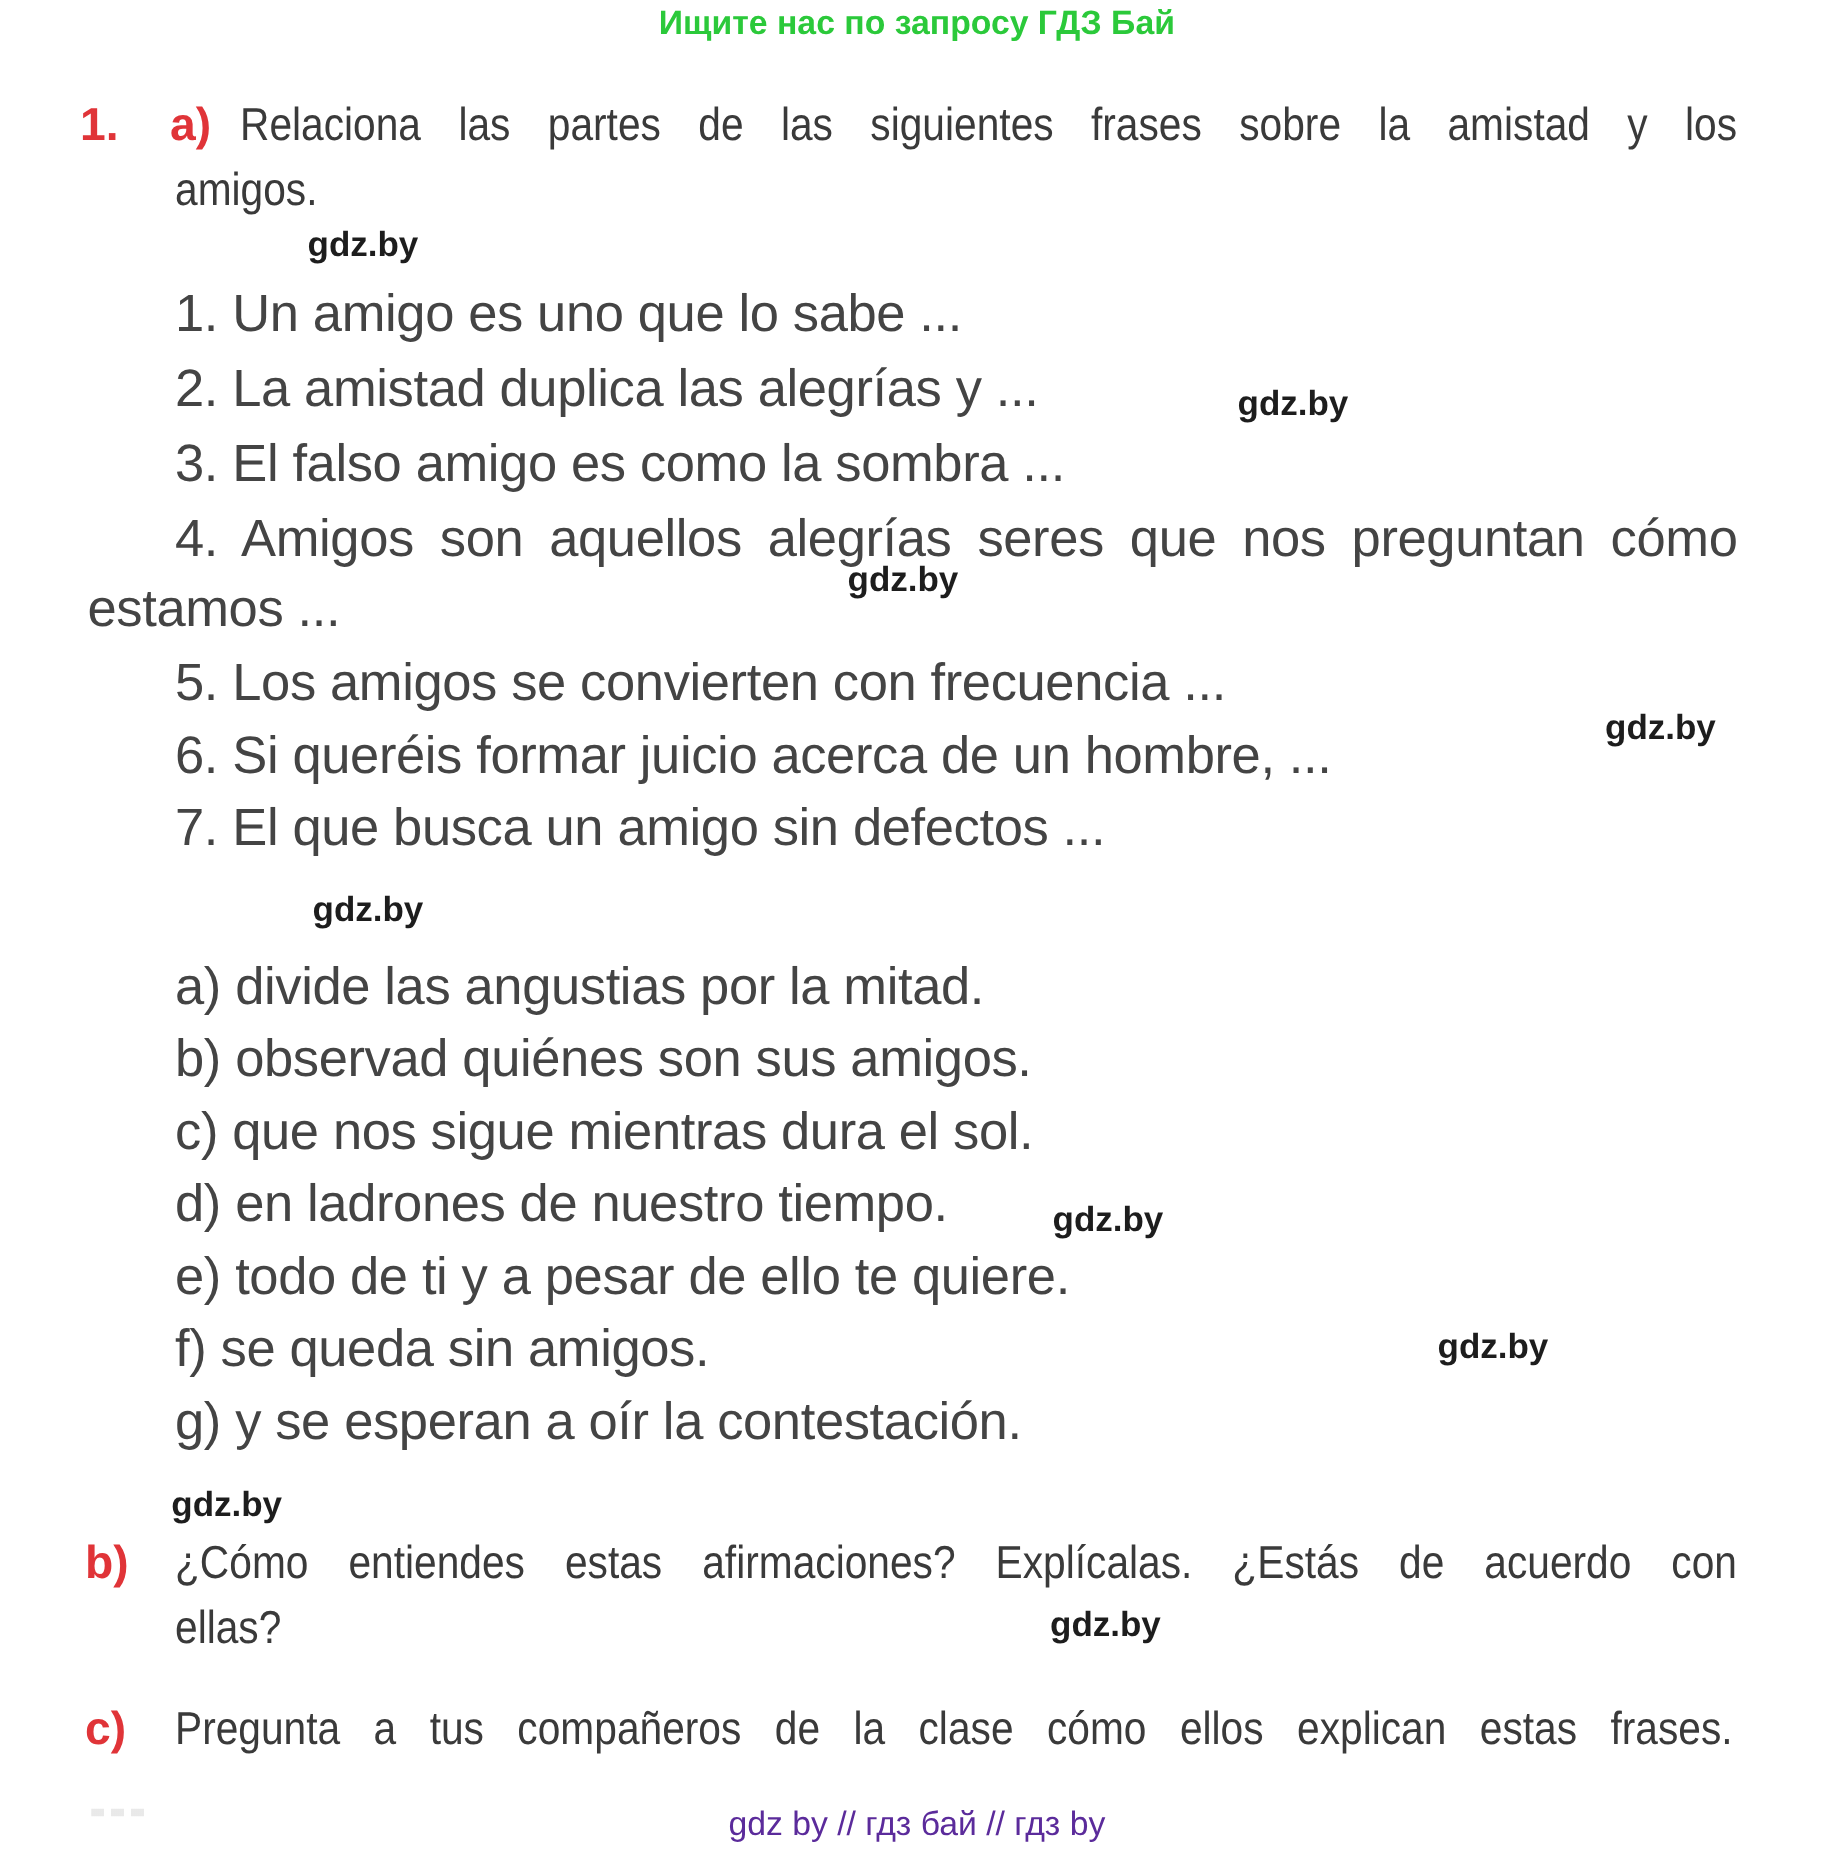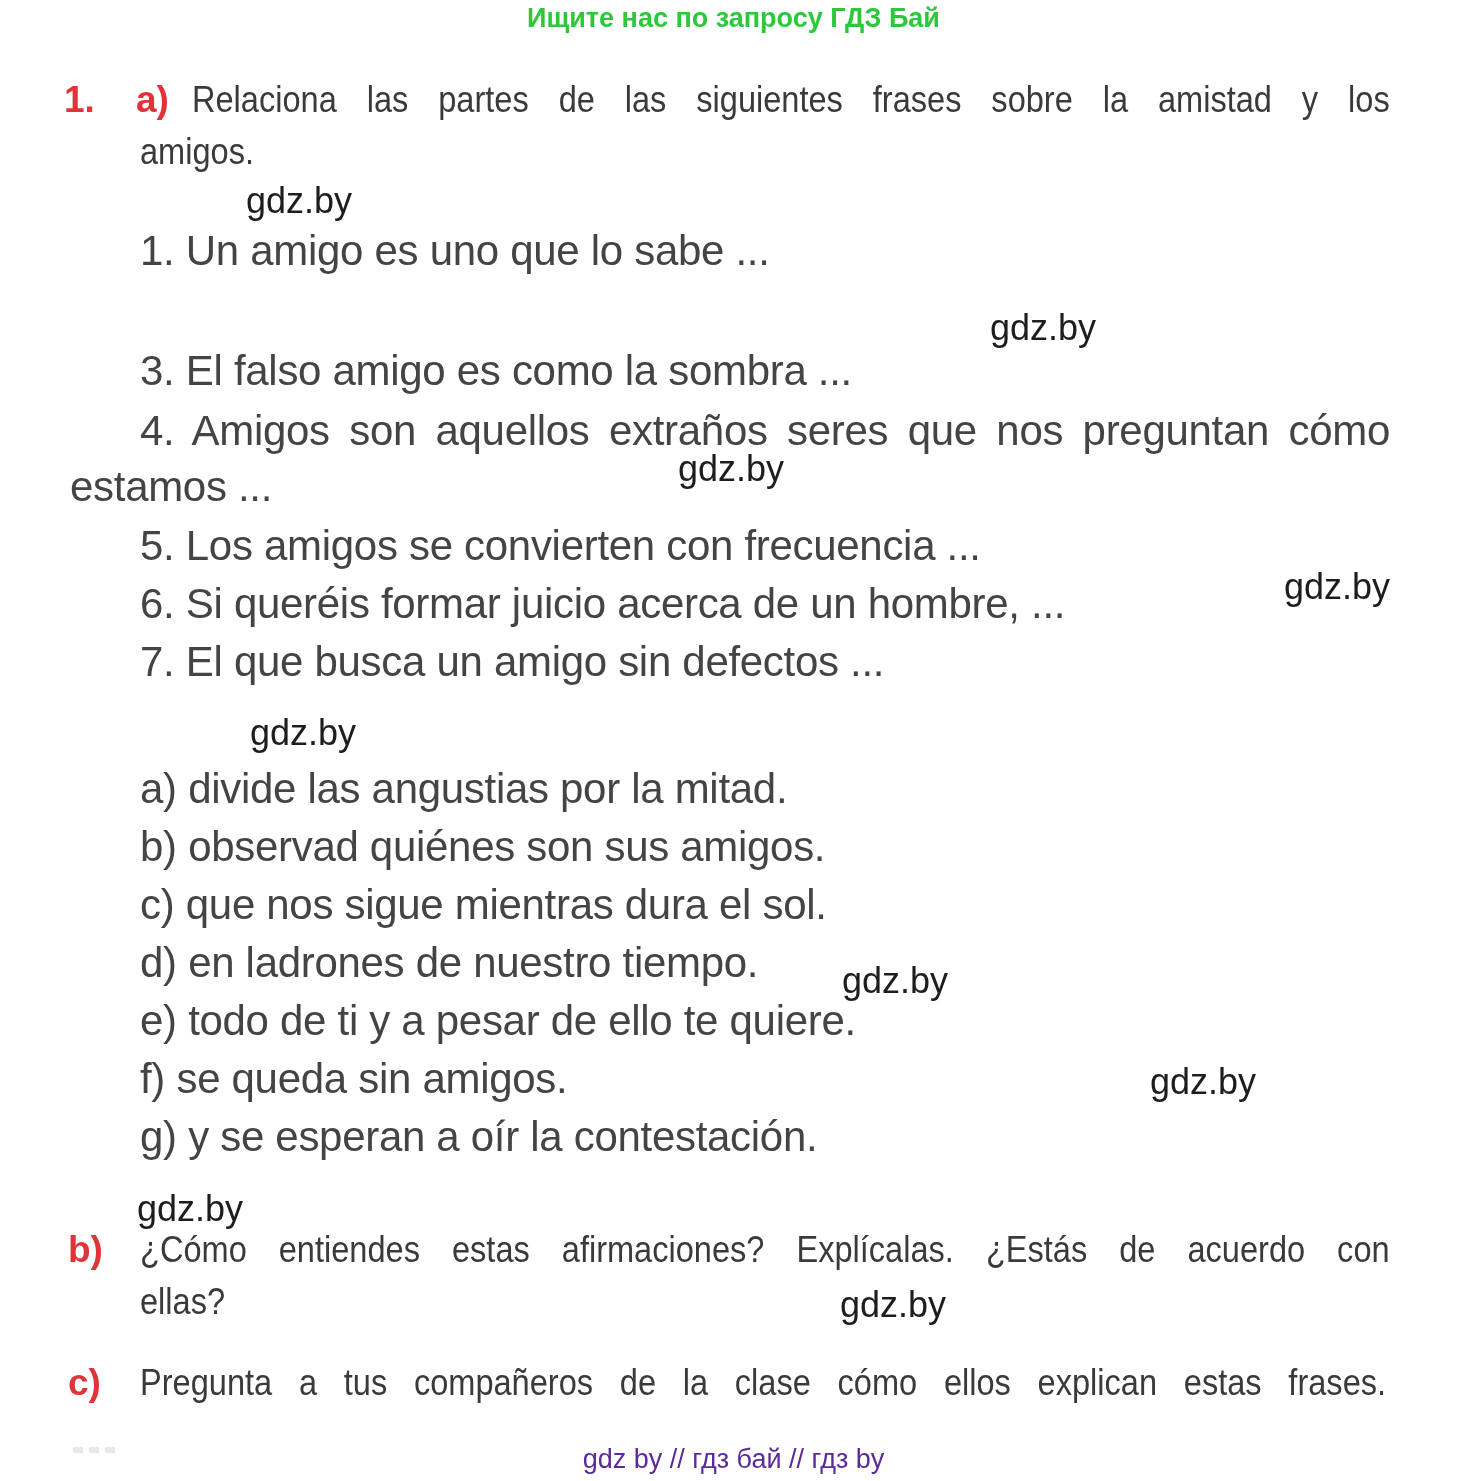--- a/index.html
+++ b/index.html
@@ -14,22 +14,22 @@
   .sans-line{position:absolute;font-family:"Liberation Sans",sans-serif;font-size:37px;
     line-height:1.1;color:#3a3a3a;white-space:nowrap;}
 
   .serif-line{position:absolute;font-family:Liberation Sans, sans-serif;font-size:42px;
     line-height:1.1;color:#444444;letter-spacing:-0.3px;white-space:nowrap;}
 
   .jline{white-space:normal;text-align:justify;text-align-last:justify;}
 
   .condense{transform:scaleX(0.88);transform-origin:0 0;}
 
-  .wm{position:absolute;font-family:"Liberation Sans",sans-serif;font-size:36px;
-    line-height:1.1;color:#1d1d1d;}
+  .wm{position:absolute;font-family:"Liberation Sans",sans-serif;font-size:28px;
+    line-height:1.1;color:#1d1d1d;font-weight:bold;}
 
   .footer{position:absolute;top:1444px;left:0;width:100%;text-align:center;
     font-family:Liberation Sans, sans-serif;font-size:27px;color:#5b2b9b;}
 
   .scan-artifact{position:absolute;left:73px;top:1447px;width:46px;height:6px;
     background:repeating-linear-gradient(90deg,#e2e2e2 0 10px,transparent 10px 16px);
     opacity:.75;}
 </style>
 </head>
 <body>
@@ -42,28 +42,32 @@
   <span class="marker" style="left:136px;top:80px">a)</span>
   <div class="sans-line condense jline" style="left:192px;top:80px;width:1361px">Relaciona las partes de las siguientes frases sobre la amistad y los</div>
   <div class="sans-line condense" style="left:140px;top:132px">amigos.</div>
 
   <span class="wm" style="left:246px;top:181px">gdz.by</span>
 
   <div class="serif-line" style="left:140px;top:228px">
     <span>1.</span>
     <span>Un amigo es uno que lo sabe ...</span>
   </div>
+  <div class="serif-line" style="left:140px;top:288px">
+    <span>2.</span>
+    <span>La amistad duplica las alegrías y ...</span>
+  </div>
   <span class="wm" style="left:990px;top:308px">gdz.by</span>
   <div class="serif-line" style="left:140px;top:348px">
     <span>3.</span>
     <span>El falso amigo es como la sombra ...</span>
   </div>
   <div class="serif-line jline" style="left:140px;top:408px;width:1250px">
     <span>4.</span>
-    <span>Amigos son aquellos extraños seres que nos preguntan cómo</span>
+    <span>Amigos son aquellos alegrías seres que nos preguntan cómo</span>
   </div>
   <span class="wm" style="left:678px;top:449px">gdz.by</span>
   <div class="serif-line" style="left:70px;top:464px">estamos ...</div>
   <div class="serif-line" style="left:140px;top:523px">
     <span>5.</span>
     <span>Los amigos se convierten con frecuencia ...</span>
   </div>
   <span class="wm" style="left:1284px;top:567px">gdz.by</span>
   <div class="serif-line" style="left:140px;top:581px">
     <span>6.</span>

